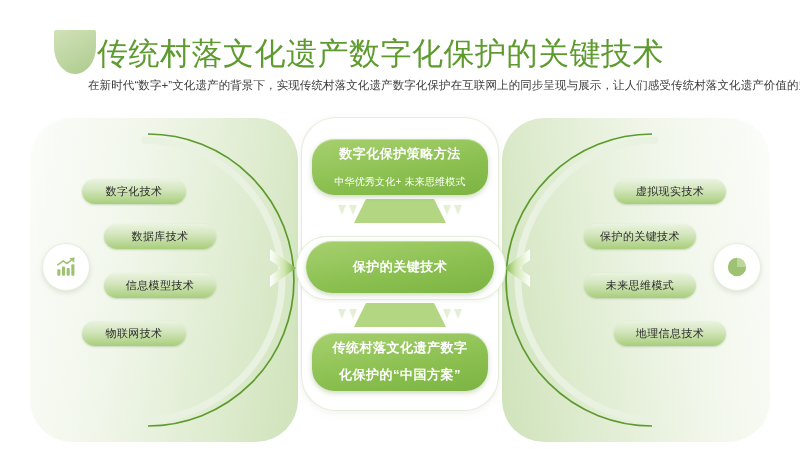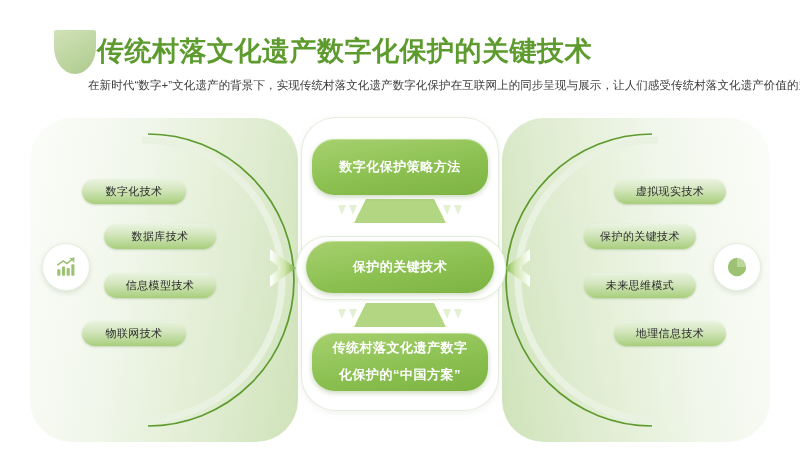--- a/index.html
+++ b/index.html
@@ -13,21 +13,21 @@
   
   .leaf-deco{
     position:absolute;left:54px;top:30px;width:42px;height:44px;
     background:linear-gradient(150deg,#cfe0b4 0%,#a9c888 100%);
     border-top-left-radius:2px;border-top-right-radius:2px;
     border-bottom-left-radius:50% 62%;border-bottom-right-radius:50% 62%;
     opacity:.95;
   }
   .title{
     position:absolute;left:97px;top:33px;
-    font-size:27px;font-weight:bold;letter-spacing:.5px;
+    font-size:31px;font-weight:normal;letter-spacing:.5px;
     color:#5d9b2e;white-space:nowrap;
   }
   .subtitle{
     position:absolute;left:88px;top:78px;width:700px;
     font-size:11.5px;color:#3d3d3d;white-space:nowrap;letter-spacing:.1px;
   }
 
   
   .panel{position:absolute;top:118px;width:268px;height:324px;}
   .panel .plate{
@@ -198,20 +198,21 @@
     <g fill="#e4f0d4">
       <path d="M6 6 L14 6 L10 16 Z"></path>
       <path d="M17 6 L25 6 L21 16 Z"></path>
       <path d="M111 6 L119 6 L115 16 Z"></path>
       <path d="M122 6 L130 6 L126 16 Z"></path>
     </g>
   </svg>
 
   <div class="node" style="left:312px;top:139px;width:176px;height:56px;">
     <div class="n-title">数字化保护策略方法</div>
+    <div class="n-sub">中华优秀文化+ 未来思维模式</div>
   </div>
 
   <div class="node" style="left:312px;top:333px;width:176px;height:58px;">
     <div class="n-title">传统村落文化遗产数字</div>
     <div class="n-title">化保护的“中国方案”</div>
   </div>
 
 </div>
 
 </body></html>

